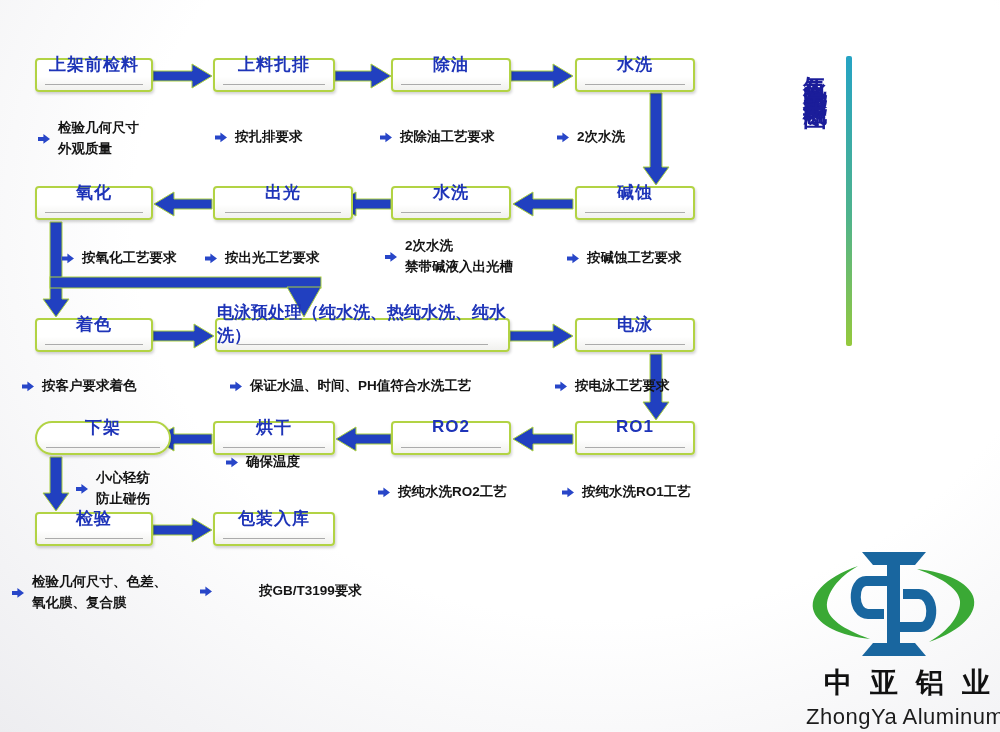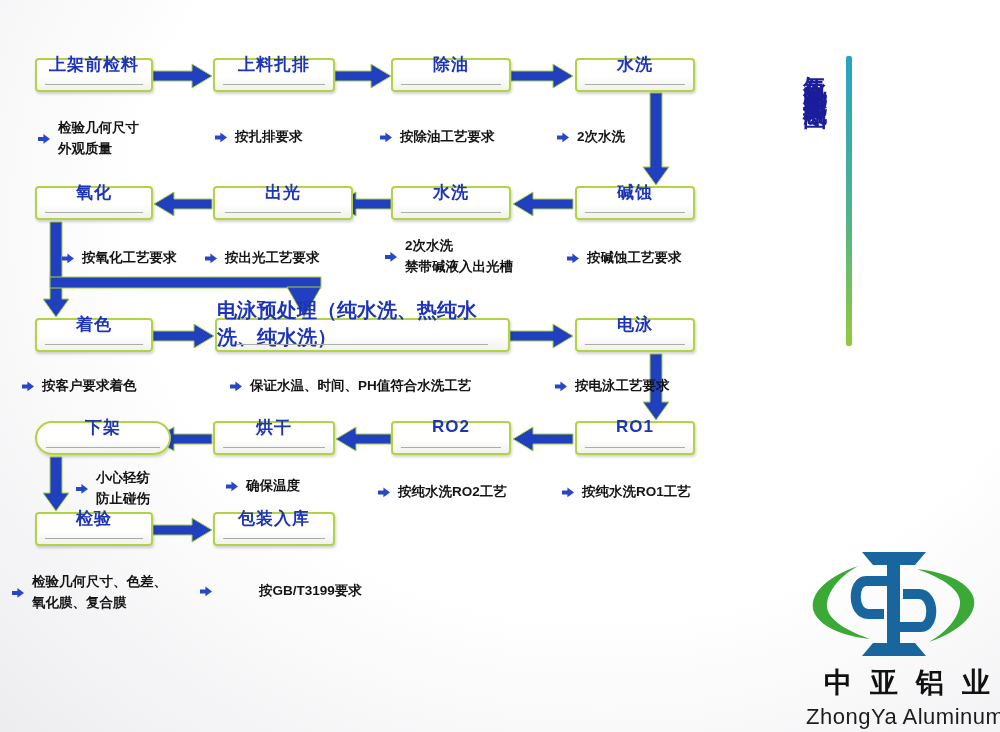--- a/index.html
+++ b/index.html
@@ -20,21 +20,21 @@
     box-shadow:1px 2px 3px rgba(0,0,0,.18);
     display:flex;align-items:center;justify-content:center;
     color:#1e34b8;font-weight:bold;font-size:17px;
     padding-bottom:22px;box-sizing:border-box;
     letter-spacing:1px;
   }
   .box::after{
     content:"";position:absolute;left:7%;right:7%;bottom:5px;
     border-top:1px solid #ababab;
   }
-  .box.small{font-size:20px;letter-spacing:0;}
+  .box.small{font-size:17px;letter-spacing:0;}
   
   .note{position:absolute;display:flex;align-items:center;gap:8px;}
   .note .bullet{
     width:12px;height:11px;flex:0 0 12px;
     background:#2846c8;
     clip-path:polygon(0 32%,45% 32%,45% 6%,100% 50%,45% 94%,45% 68%,0 68%);
   }
   .note .txt{
     white-space:pre-line;font-weight:bold;font-size:13.5px;
     color:#141414;line-height:1.55;
@@ -167,21 +167,21 @@
   <div class="note" style="left:555px;top:376px;">
       <span class="bullet"></span>
       <span class="txt">按电泳工艺要求</span>
     </div>
 
   <div class="note" style="left:76px;top:468px;">
       <span class="bullet"></span>
       <span class="txt">小心轻纺
 防止碰伤</span>
     </div>
-  <div class="note" style="left:226px;top:476px;">
+  <div class="note" style="left:226px;top:452px;">
       <span class="bullet"></span>
       <span class="txt">确保温度</span>
     </div>
   <div class="note" style="left:378px;top:482px;">
       <span class="bullet"></span>
       <span class="txt">按纯水洗RO2工艺</span>
     </div>
   <div class="note" style="left:562px;top:482px;">
       <span class="bullet"></span>
       <span class="txt">按纯水洗RO1工艺</span>

